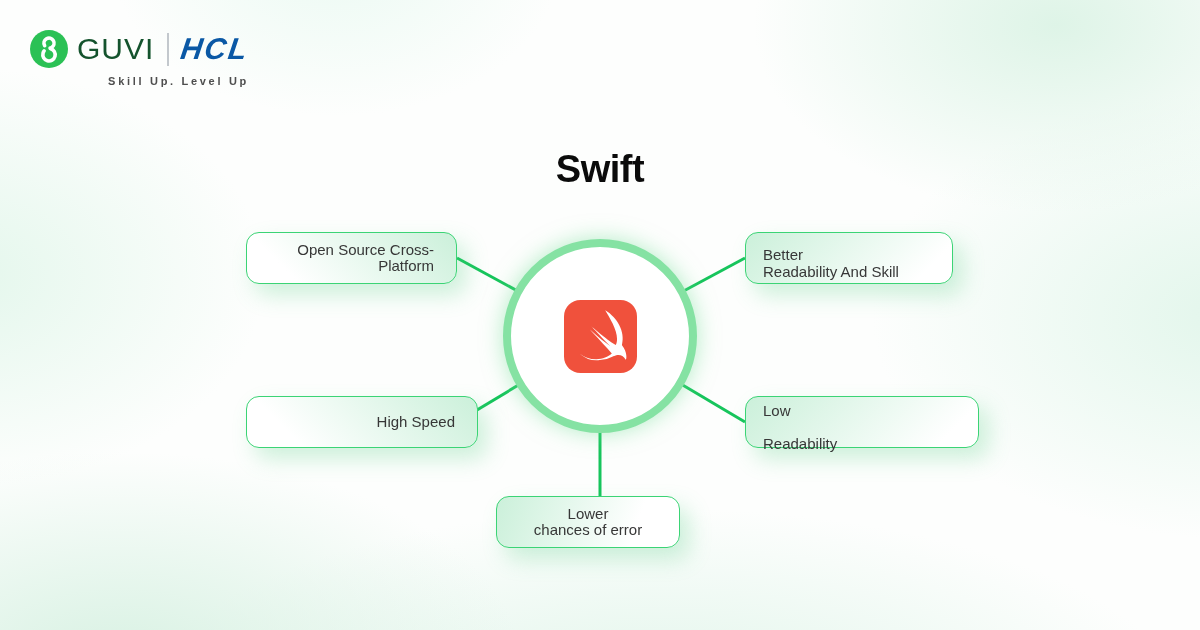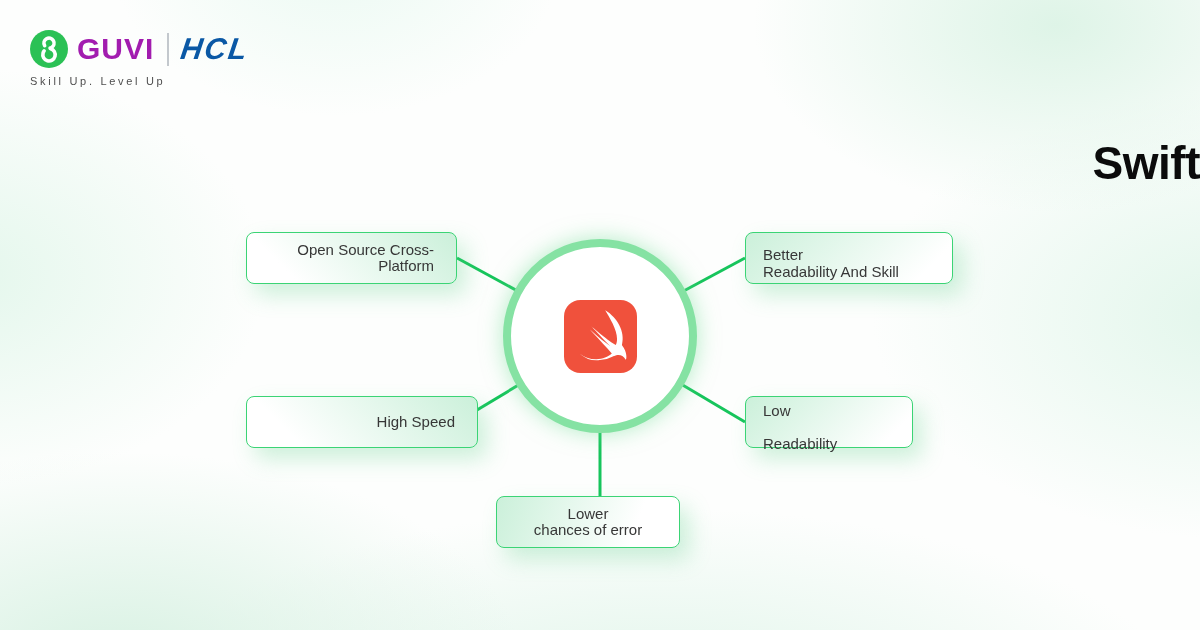--- a/index.html
+++ b/index.html
@@ -13,62 +13,62 @@
       radial-gradient(560px 300px at 10% 106%, #d7f1e2 0%, rgba(215,241,226,0) 72%),
       radial-gradient(760px 300px at 55% 114%, #def4e8 0%, rgba(222,244,232,0) 70%),
       radial-gradient(320px 220px at 28% -6%,  #ecfaf3 0%, rgba(236,250,243,0) 70%),
       #fdfefd;
   }
 
   
   .brand{position:absolute;left:30px;top:30px;}
   .brand-row{display:flex;align-items:center;}
   .guvi-mark{width:38px;height:38px;display:block;}
-  .guvi-word{font-size:30px;font-weight:700;color:#a21caf;letter-spacing:1px;margin-left:9px;}
+  .guvi-word{font-size:30px;font-weight:400;color:#14532d;letter-spacing:1px;margin-left:9px;}
   .brand-divider{width:2px;height:33px;background:#c3c8cd;margin:0 12px 0 13px;}
   .hcl-word{font-size:30px;font-weight:800;font-style:italic;color:#0a58a5;
             letter-spacing:2px;transform:skewX(-8deg);}
-  .brand-tagline{margin-top:7px;font-size:11px;letter-spacing:2.7px;color:#4e4e4e;font-weight:400;}
+  .brand-tagline{margin-top:7px;font-size:11px;letter-spacing:2.7px;color:#4e4e4e;font-weight:700;text-align:right;}
 
   
-  .page-title{position:absolute;left:0;right:0;top:136px;text-align:right;
-              font-size:46px;font-weight:700;color:#0b0b0b;letter-spacing:-0.5px;}
+  .page-title{position:absolute;left:0;right:0;top:148px;text-align:center;
+              font-size:38px;font-weight:700;color:#0b0b0b;letter-spacing:-0.5px;}
 
   
   .lines{position:absolute;left:0;top:0;width:1200px;height:630px;}
   .lines line{stroke:#17c55c;stroke-width:3;}
 
   
   .center-circle{
     position:absolute;left:503px;top:239px;width:178px;height:178px;
     background:#ffffff;border:8px solid #85e2a3;border-radius:50%;
     box-shadow:0 0 22px rgba(120,223,155,0.55);
     display:flex;align-items:center;justify-content:center;
   }
   .swift-badge{display:block;}
 
   
   .node{
-    position:absolute;height:52px;border:1.5px solid #3bd475;border-radius:8px;
+    position:absolute;height:52px;border:1.5px solid #3bd475;border-radius:13px;
     display:flex;flex-direction:column;justify-content:center;box-sizing:border-box;
     font-size:15px;line-height:16.5px;color:#373737;
     box-shadow:9px 11px 22px rgba(84,205,131,0.28);
   }
   .node span{display:block;}
   .node-left{align-items:flex-end;text-align:right;padding:6px 22px 6px 12px;
     background:linear-gradient(225deg,#cbf0da 0%,#ffffff 80%);}
   .node-right{align-items:flex-start;text-align:left;padding:17px 12px 6px 17px;
     background:linear-gradient(135deg,#cbf0da 0%,#ffffff 85%);}
   .node-bottom{align-items:center;text-align:center;padding:6px 12px;
     background:linear-gradient(110deg,#cbf0da 0%,#ffffff 75%);}
 
   .pos-open-source {left:246px;top:232px;width:211px;}
   .pos-readability {left:745px;top:232px;width:208px;}
   .pos-high-speed  {left:246px;top:396px;width:232px;}
-  .pos-maintenance {left:745px;top:396px;width:168px;gap:16px;}
+  .pos-maintenance {left:745px;top:396px;width:234px;gap:16px;}
   .pos-errors      {left:496px;top:496px;width:184px;}
 </style>
 </head>
 <body>
 
 <div class="brand">
   <div class="brand-row">
     <svg class="guvi-mark" viewBox="0 0 40 40">
       <circle cx="20" cy="20" r="20" fill="#2bc155"></circle>
       <g stroke="#ffffff" stroke-width="3.8" fill="none" stroke-linecap="round">

